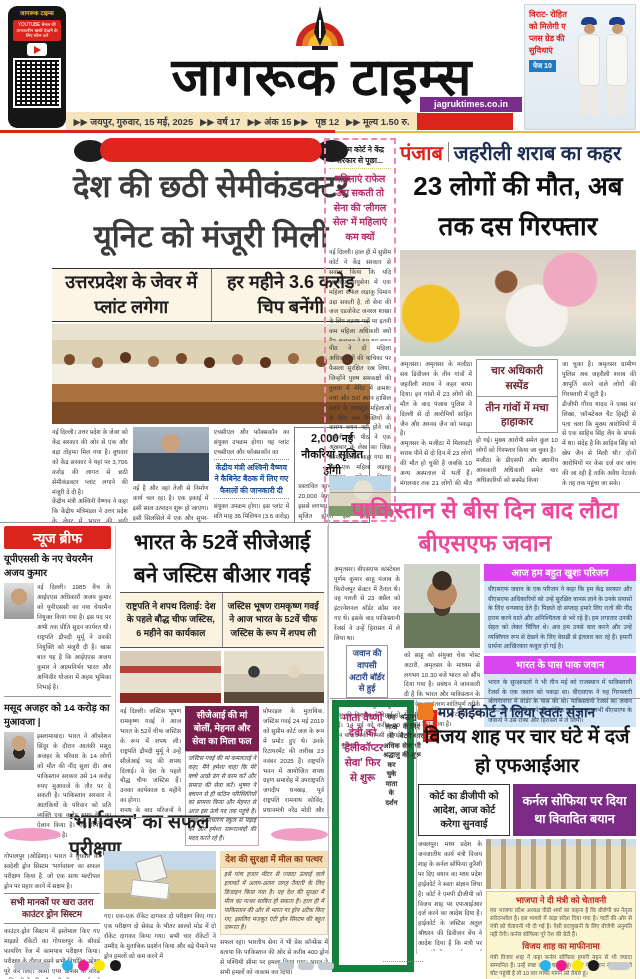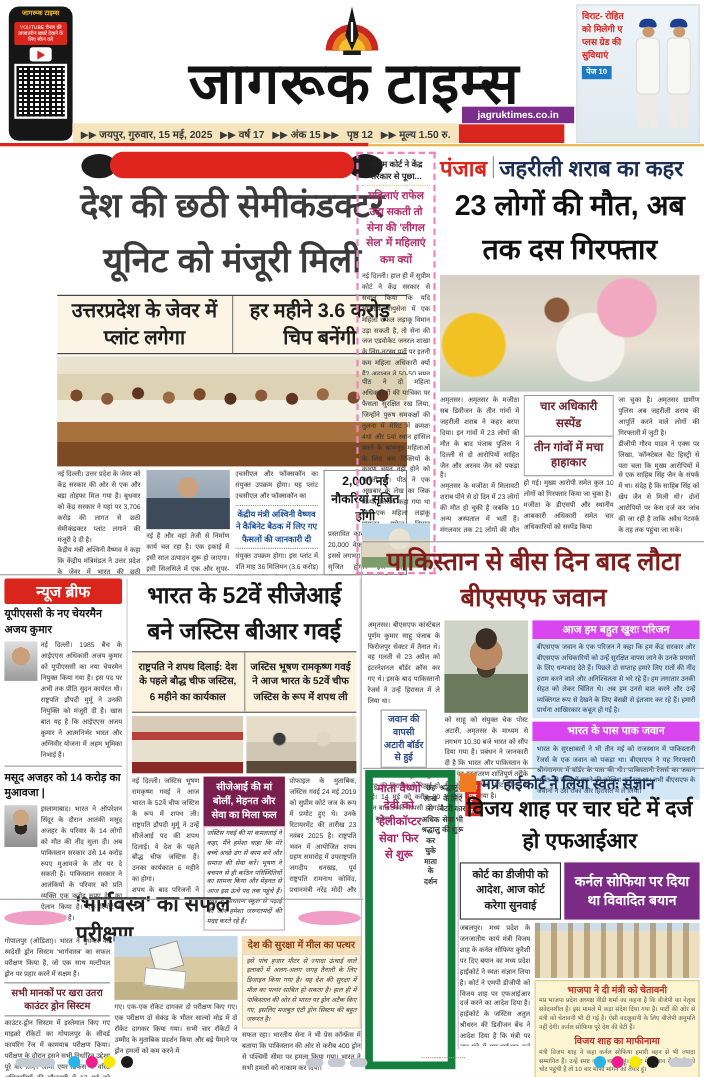--- a/index.html
+++ b/index.html
@@ -86,21 +86,21 @@
                  radial-gradient(circle at 58% 62%,#f4f1ea 0 20%,transparent 21%),
                  linear-gradient(180deg,#d8cfc4,#e9e0d2 60%,#c2cdc2);}
   .pj-lower{display:flex;gap:4px;margin-top:3px;height:128px;}
   .pj-lower .col{overflow:hidden;}
   .deaths-box{border:1px solid #999;margin-bottom:2px;}
   .deaths-box div{font-size:10.6px;font-weight:bold;color:#6e2430;text-align:center;line-height:1.4;padding:3px 2px;}
   .deaths-box div+div{border-top:1px solid #999;}
 
   
   .bsf{left:330px;top:494px;width:306px;height:204px;padding-left:4px;}
-  .bsf-headline{font-size:23px;font-weight:bold;color:#7f1d1d;text-align:center;line-height:1.45;}
+  .bsf-headline{font-size:23px;font-weight:bold;color:#ec4899;text-align:center;line-height:1.45;}
   .bsf-row{display:flex;gap:4px;margin-top:3px;height:128px;}
   .return-box{border:1px solid #999;padding:2px;font-size:8.4px;font-weight:bold;color:#2c4a8a;text-align:center;line-height:1.4;margin:2px 12px;}
   .jawan-photo{height:84px;
       background:radial-gradient(circle at 50% 20%,#3a2e24 0 12%,transparent 13%),
                  radial-gradient(circle at 50% 36%,#b98a63 0 22%,transparent 23%),
                  radial-gradient(circle at 50% 52%,#4a3a2c 0 14%,transparent 15%),
                  linear-gradient(180deg,#cfd3c8 0 58%,#6b7a5c 58%);}
   .blue-box .bb-head{background:#d946ef;color:#fff;font-size:9.8px;font-weight:bold;text-align:center;padding:2px;line-height:1.4;}
   .blue-box .bb-body{background:#d3e7f7;padding:3px 4px;font-size:6.1px;line-height:1.55;text-align:justify;color:#1d3a56;white-space:pre-line;}
 

